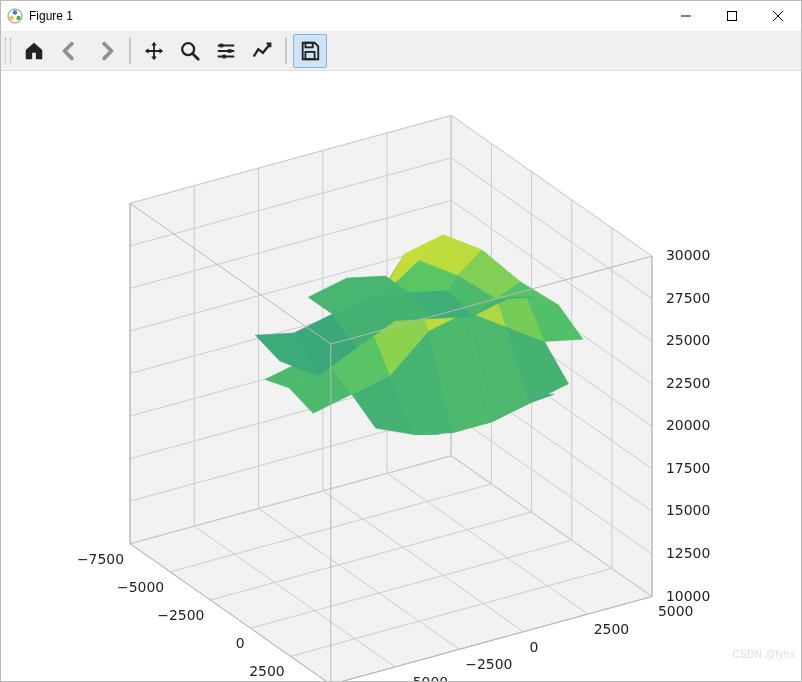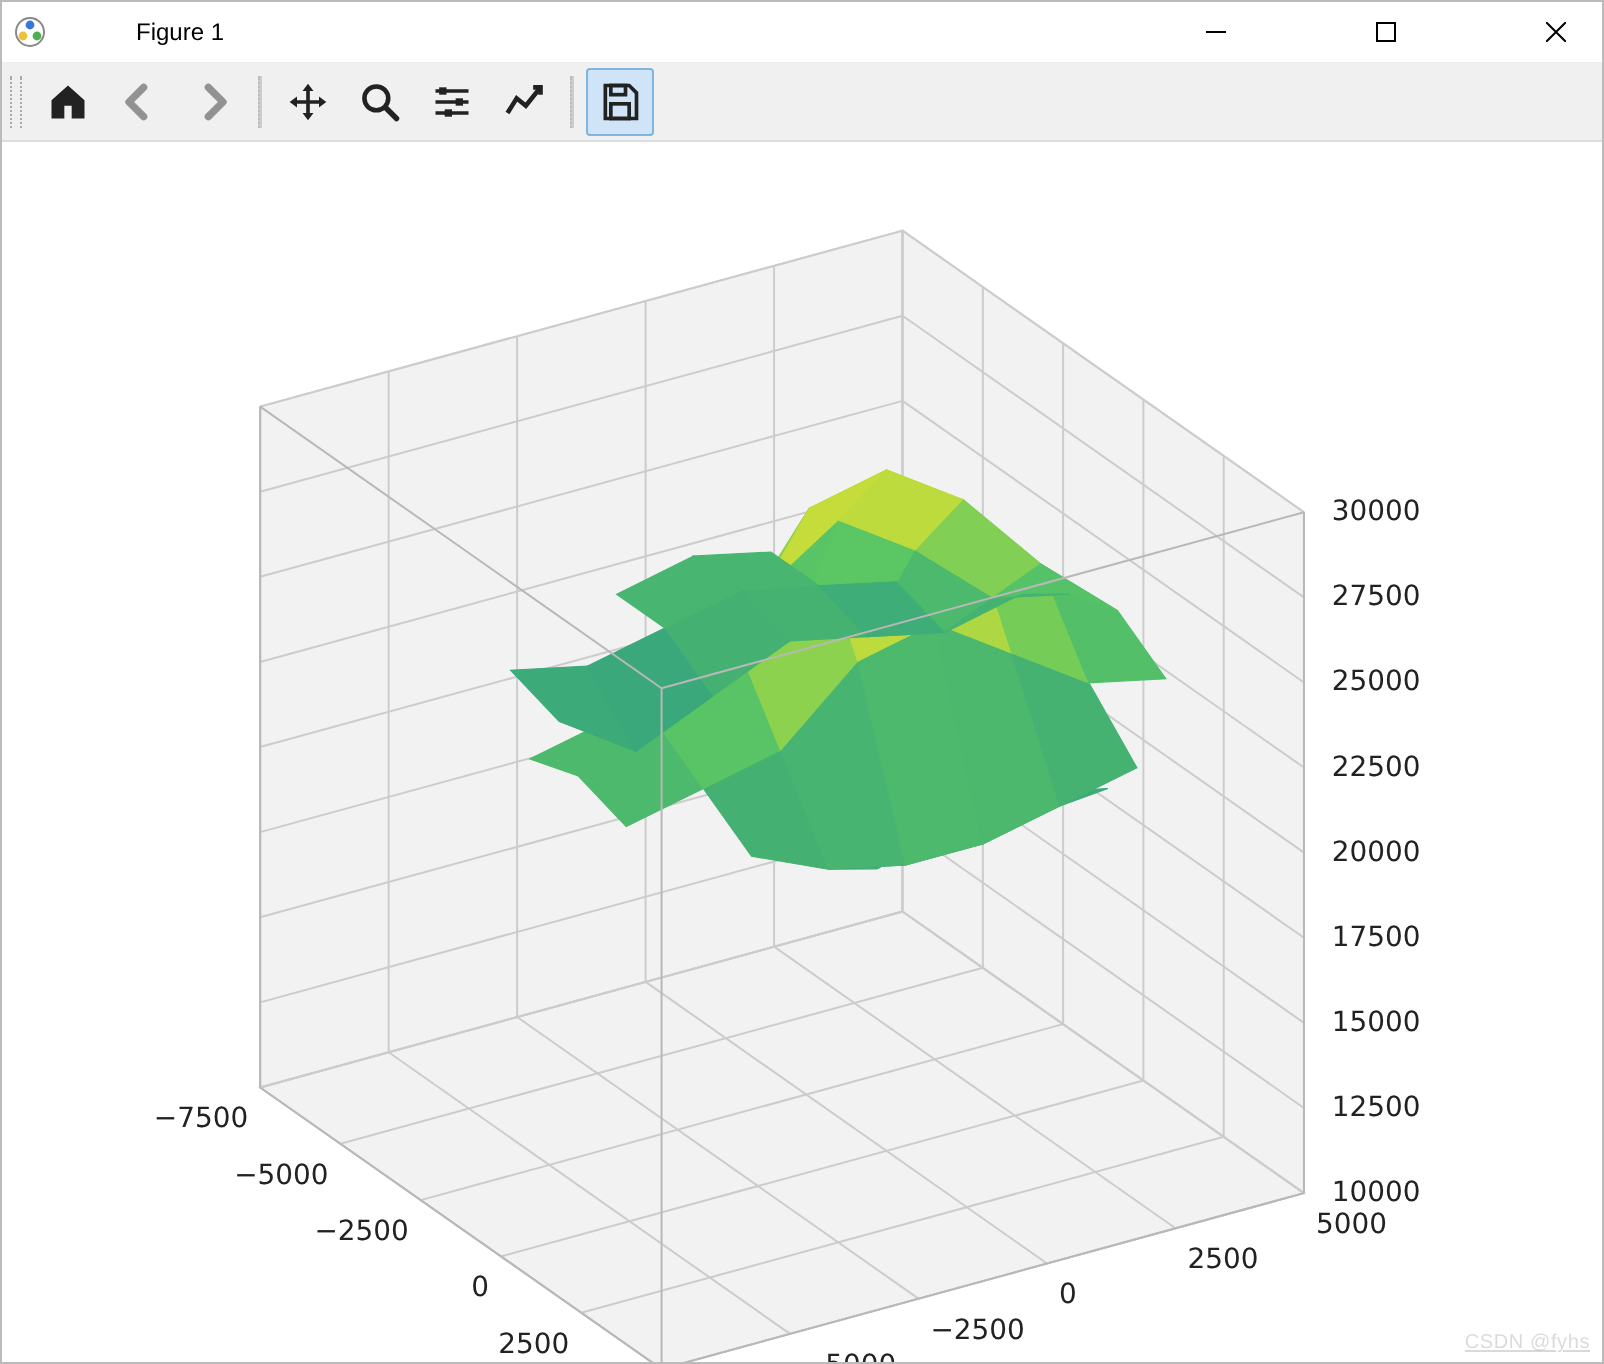--- a/index.html
+++ b/index.html
@@ -17,21 +17,20 @@
     border: 1px solid #bbb;
     box-sizing: border-box;
     background: #fff;
   }
   
   .titlebar {
     height: 30px;
     display: flex; align-items: center;
     background: #fff;
     border-bottom: 1px solid #eee;
-    gap: 39px;
   }
   .titlebar .app-icon {
     width: 16px; height: 16px; margin: 0 6px;
   }
   .titlebar .title {
     flex: 1;
     font-size: 12px;
   }
   .win-btn {
     width: 46px; height: 30px;
@@ -79,25 +78,24 @@
     position: absolute; left: 0; top: 0;
     width: 100%; height: 100%;
   }
   .tick-label {
     font-family: "DejaVu Sans", "Segoe UI", sans-serif;
     font-size: 14px;
     fill: #222;
   }
   .watermark {
     position: absolute;
-    right: 6px; bottom: 4px;
+    right: 6px; bottom: 21px;
     font-size: 10px;
     color: rgba(0,0,0,.15);
     letter-spacing: .3px;
-    text-decoration: underline;
   }
 </style>
 </head>
 <body>
 
 <div class="window">
 
   <div class="titlebar">
     <span class="app-icon">
       <svg viewBox="0 0 16 16" width="16" height="16">

